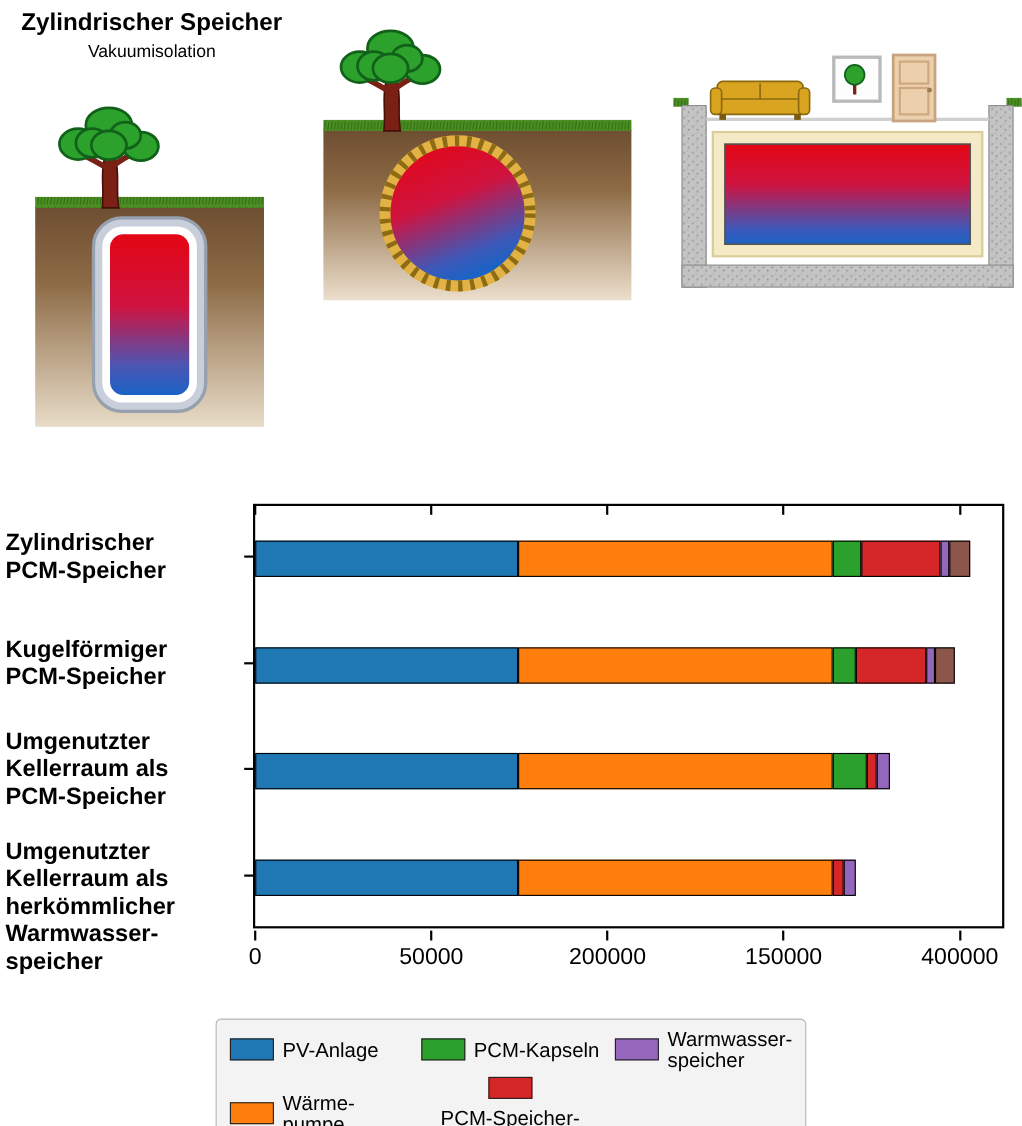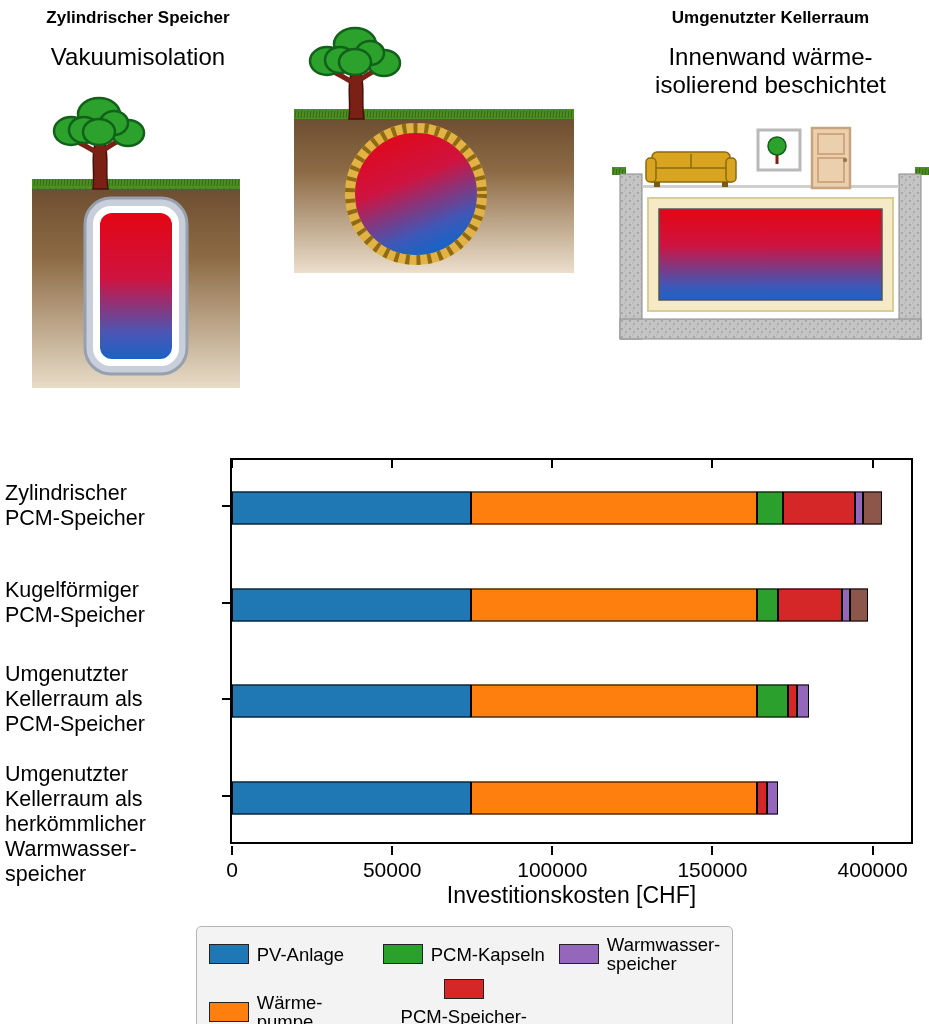--- a/index.html
+++ b/index.html
@@ -4,31 +4,31 @@
 <style>
   * { box-sizing: border-box; margin: 0; padding: 0; }
   html,body { background:#fff; }
   body { font-family:"Liberation Sans", sans-serif; color:#000; }
   .figure { position:relative; width:929px; height:1024px; background:#fff; overflow:hidden; }
 
   
   .panels { display:grid; grid-template-columns:276px 336px 317px; padding-top:8px; }
   .panel { text-align:center; }
   .panel-header { height:78px; }
-  .panel-title { font-size:17px; font-weight:bold; line-height:1.12; }
-  .panel-sub { font-size:24px; line-height:1.15; margin-top:16px; }
+  .panel-title { font-size:22px; font-weight:bold; line-height:1.12; }
+  .panel-sub { font-size:16px; line-height:1.15; margin-top:6px; }
   .panel-art { display:block; margin:0 auto; }
 
   
   .chart { position:relative; margin-top:60px; height:458px; }
   .plot { position:absolute; left:230px; top:0; width:683px; height:386px; border:2px solid #000; background:#fff; }
   .bar { position:absolute; left:0; width:100%; height:33px; transform:translateY(-50%); }
   .seg { position:absolute; top:0; height:100%; border:1.5px solid #000; }
   .ylabels { position:absolute; left:5px; top:0; width:222px; height:386px; }
-  .ylabel { position:absolute; transform:translateY(-50%); font-weight:normal; font-size:21.5px; line-height:25px; white-space:nowrap; }
+  .ylabel { position:absolute; transform:translateY(-50%); font-weight:bold; font-size:21.5px; line-height:25px; white-space:nowrap; }
   .ytick { position:absolute; width:8px; height:2px; background:#000; left:222px; }
   .xaxis { position:absolute; left:232px; top:388px; width:679px; height:40px; }
   .xtick-mark { position:absolute; top:0; width:2px; height:9px; background:#000; transform:translateX(-50%); }
   .xtick-label { position:absolute; top:12px; transform:translateX(-50%); font-size:21px; }
   .top-tick { position:absolute; top:0; width:2px; height:8px; background:#000; transform:translateX(-50%); }
   .xlabel { position:absolute; left:230px; top:424px; width:683px; text-align:center; font-size:23px; }
 
   
   .legend { width:fit-content; margin:10px auto 0; border:1.5px solid #b5b5b5; border-radius:5px;
             background:#f3f3f3; padding:8px 12px; display:grid; column-gap:14px; row-gap:6px; }
@@ -127,27 +127,20 @@
         </g>
         <g>
           <circle cx="140" cy="186" r="62" fill="url(#rb2)"></circle>
           <circle cx="140" cy="186" r="66" fill="none" stroke="#e2b344" stroke-width="10"></circle>
           <circle cx="140" cy="186" r="66" fill="none" stroke="#8e6a14" stroke-width="10" stroke-dasharray="4 7"></circle>
         </g>
       </svg>
     </div>
 
     <div class="panel">
-      <div class="panel-header">
-        <div class="panel-title">Umgenutzter Kellerraum</div>
-        <div class="panel-sub">
-            <div>Innenwand wärme-</div>
-            <div>isolierend beschichtet</div>
-          </div>
-      </div>
       <svg class="panel-art" width="317" height="312" viewBox="0 0 317 312">
         <defs>
           <linearGradient id="rb3" x1="0" y1="0" x2="0" y2="1">
             <stop offset="0" stop-color="#e30613"></stop>
             <stop offset="0.4" stop-color="#cf1340"></stop>
             <stop offset="0.85" stop-color="#3e58b8"></stop>
             <stop offset="1" stop-color="#1a63c5"></stop>
           </linearGradient>
           <pattern id="speck3" width="8" height="8" patternUnits="userSpaceOnUse">
             <rect width="8" height="8" fill="#c4c4c4"></rect>
@@ -254,27 +247,26 @@
         <div class="top-tick" style="left: 47.1698%;"></div>
         <div class="top-tick" style="left: 70.7547%;"></div>
         <div class="top-tick" style="left: 94.3396%;"></div>
       </div>
     <div class="xaxis">
         <div class="xtick-mark" style="left: 0%;"></div>
         <div class="xtick-label" style="left: 0%;">0</div>
         <div class="xtick-mark" style="left: 23.5849%;"></div>
         <div class="xtick-label" style="left: 23.5849%;">50000</div>
         <div class="xtick-mark" style="left: 47.1698%;"></div>
-        <div class="xtick-label" style="left: 47.1698%;">100000</div>
+        <div class="xtick-label" style="left: 47.1698%;">200000</div>
         <div class="xtick-mark" style="left: 70.7547%;"></div>
         <div class="xtick-label" style="left: 70.7547%;">150000</div>
         <div class="xtick-mark" style="left: 94.3396%;"></div>
         <div class="xtick-label" style="left: 94.3396%;">400000</div>
       </div>
-    <div class="xlabel">Investitionskosten [CHF]</div>
   <div class="ytick" style="top: 47.25px;"></div>
       <div class="ytick" style="top: 143.75px;"></div>
       <div class="ytick" style="top: 240.25px;"></div>
       <div class="ytick" style="top: 336.75px;"></div>
     </div>
 
   <div class="legend">
       <div class="legend-item" style="grid-area: 1 / 1;">
         <span class="swatch" style="background: rgb(31, 119, 180);"></span>
         <div class="legend-label">

